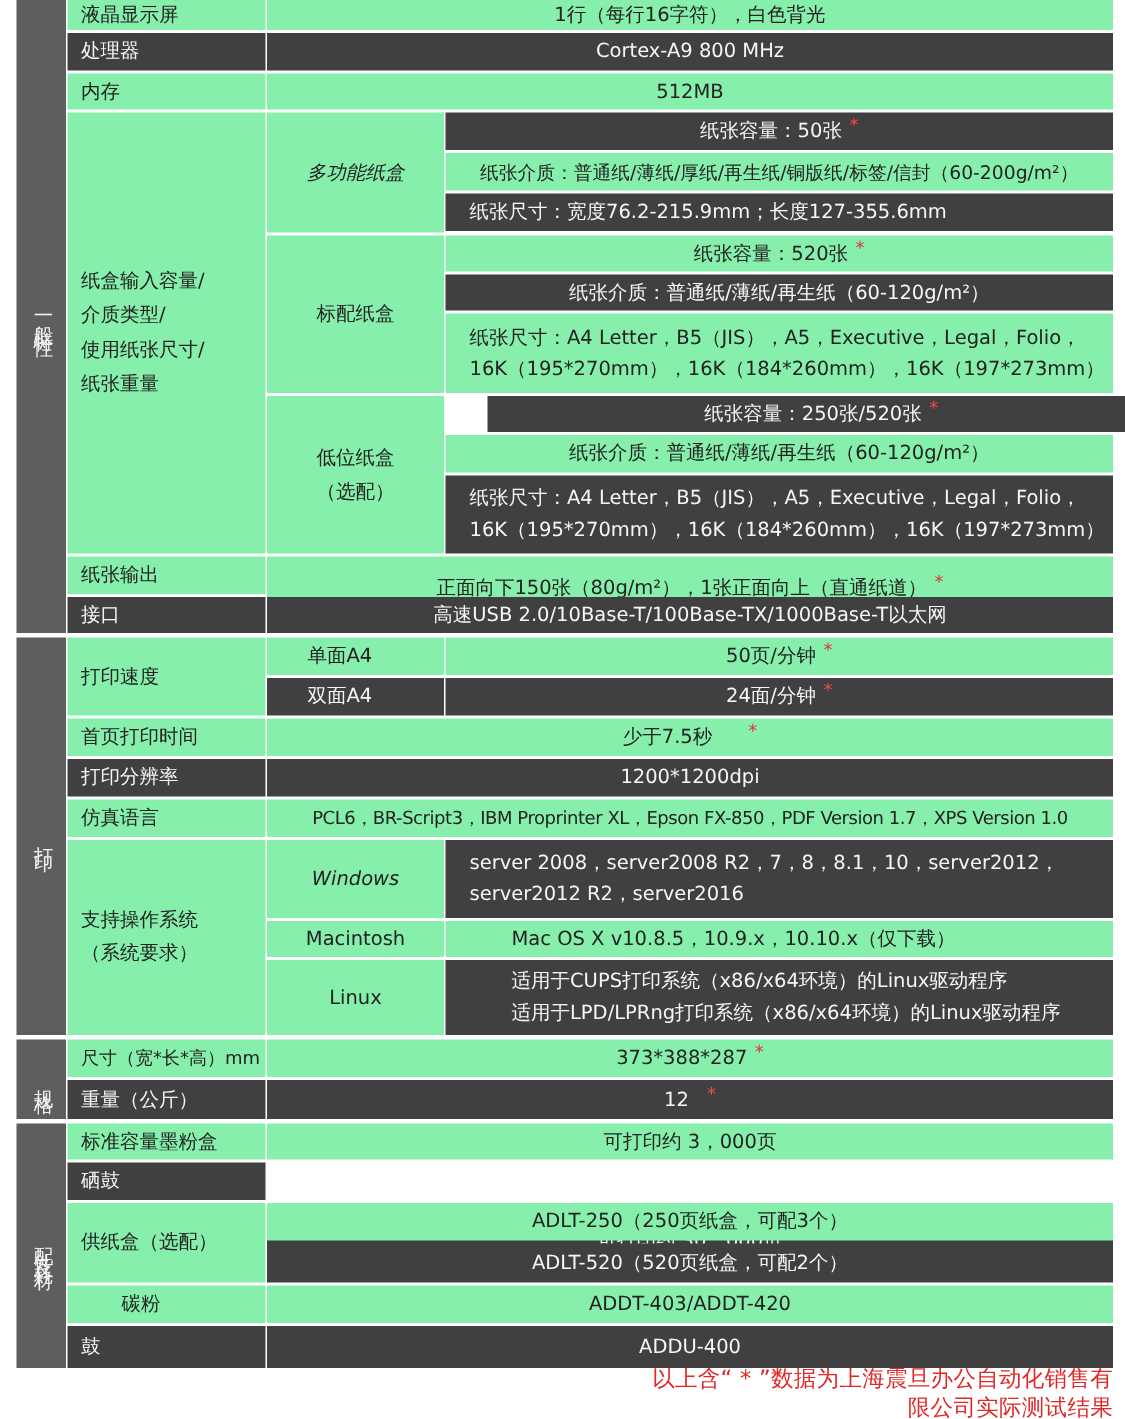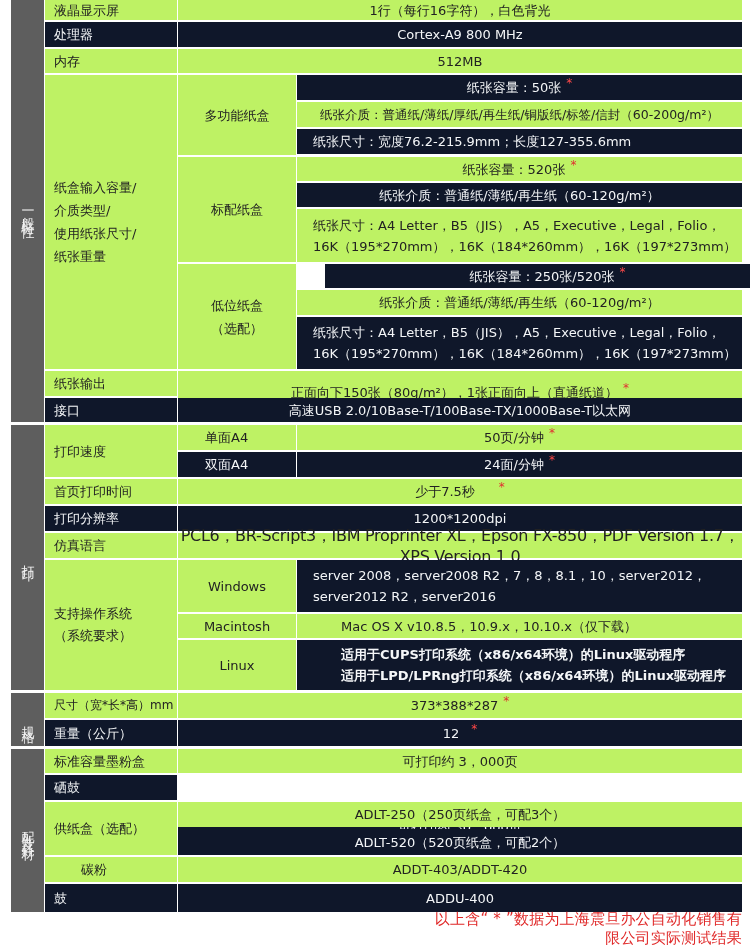--- a/index.html
+++ b/index.html
@@ -4,22 +4,22 @@
 <style>
   * { box-sizing: border-box; margin: 0; padding: 0; }
   html, body { width: 750px; height: 946px; background: #ffffff; overflow: hidden; }
   body { font-family: "DejaVu Sans", "Liberation Sans", sans-serif; color: #222; font-size: 13px; position: relative; }
 
   .sec { position: absolute; left: 11px; width: 33px; background: #5e5e5e; color: #f2f2f2;
          display: flex; align-items: center; justify-content: center; writing-mode: vertical-rl;
          text-orientation: upright; font-size: 13px; letter-spacing: 4px; }
 
   .cell { position: absolute; display: flex; align-items: center; line-height: 21px;
-          background: #bef264; color: #222; }
-  .cell.b { background: #0f172a; color: #f4f6f8; }
+          background: #86efac; color: #222; }
+  .cell.b { background: #404040; color: #f4f6f8; }
   .cell.c { justify-content: center; text-align: center; }
   .cell.l { justify-content: flex-start; padding-left: 9px; }
   .cell.pl { justify-content: flex-start; padding-left: 16px; }
   .cell.multi { flex-direction: column; justify-content: center; }
   .cell.multi.c { align-items: center; }
   .cell.multi.pl { align-items: flex-start; }
 
   .star { color: #e03030; margin-left: 5px; font-size: 12px; position: relative; top: -4px; }
   .cell.b .star { color: #ff4848; }
 
@@ -43,21 +43,21 @@
 <div class="cell l" style="left:45px;top:49px;width:132px;height:24px;">内存</div>
 <div class="cell c" style="left:178px;top:49px;width:564px;height:24px;">512MB</div>
 
 <div class="cell multi pl" style="left:45px;top:75px;width:132px;height:294px;padding-left:9px;line-height:23px;">
   <span>纸盒输入容量/</span>
   <span>介质类型/</span>
   <span>使用纸张尺寸/</span>
   <span>纸张重量</span>
 </div>
 
-<div class="cell c" style="left:178px;top:75px;width:118px;height:80px;">多功能纸盒</div>
+<div class="cell c" style="left:178px;top:75px;width:118px;height:80px;font-style:italic;">多功能纸盒</div>
 <div class="cell b c" style="left:297px;top:75px;width:445px;height:25px;">
     <span>纸张容量：50张</span>
     <span class="star">*</span>
   </div>
 <div class="cell c" style="left:297px;top:102px;width:445px;height:25px;font-size:12.5px;">纸张介质：普通纸/薄纸/厚纸/再生纸/铜版纸/标签/信封（60-200g/m²）</div>
 <div class="cell b pl" style="left:297px;top:129px;width:445px;height:25px;">纸张尺寸：宽度76.2-215.9mm；长度127-355.6mm</div>
 
 <div class="cell c" style="left:178px;top:157px;width:118px;height:105px;">标配纸盒</div>
 <div class="cell c" style="left:297px;top:157px;width:445px;height:24px;">
     <span>纸张容量：520张</span>
@@ -107,35 +107,35 @@
 <div class="cell l" style="left:45px;top:479px;width:132px;height:25px;">首页打印时间</div>
 <div class="cell c" style="left:178px;top:479px;width:564px;height:25px;gap:19px;">
     <span>少于7.5秒</span>
     <span class="star">*</span>
   </div>
 
 <div class="cell b l" style="left:45px;top:506px;width:132px;height:25px;">打印分辨率</div>
 <div class="cell b c" style="left:178px;top:506px;width:564px;height:25px;">1200*1200dpi</div>
 
 <div class="cell l" style="left:45px;top:533px;width:132px;height:25px;">仿真语言</div>
-<div class="cell c" style="left:178px;top:533px;width:564px;height:25px;font-size:16px;letter-spacing:-0.3px;">PCL6，BR-Script3，IBM Proprinter XL，Epson FX-850，PDF Version 1.7，XPS Version 1.0</div>
+<div class="cell c" style="left:178px;top:533px;width:564px;height:25px;font-size:12px;letter-spacing:-0.3px;">PCL6，BR-Script3，IBM Proprinter XL，Epson FX-850，PDF Version 1.7，XPS Version 1.0</div>
 
 <div class="cell multi pl" style="left:45px;top:560px;width:132px;height:130px;padding-left:9px;line-height:22px;">
   <span>支持操作系统</span>
   <span>（系统要求）</span>
 </div>
-<div class="cell c" style="left:178px;top:560px;width:118px;height:52px;">Windows</div>
+<div class="cell c" style="left:178px;top:560px;width:118px;height:52px;font-style:italic;">Windows</div>
 <div class="cell b multi pl" style="left:297px;top:560px;width:445px;height:52px;">
   <span>server 2008，server2008 R2，7，8，8.1，10，server2012，</span>
   <span>server2012 R2，server2016</span>
 </div>
 <div class="cell c" style="left:178px;top:614px;width:118px;height:24px;">Macintosh</div>
 <div class="cell pl" style="left:297px;top:614px;width:445px;height:24px;padding-left:44px;">Mac OS X v10.8.5，10.9.x，10.10.x（仅下载）</div>
 <div class="cell c" style="left:178px;top:640px;width:118px;height:50px;">Linux</div>
-<div class="cell b multi pl" style="left:297px;top:640px;width:445px;height:50px;padding-left:44px;font-weight:bold;">
+<div class="cell b multi pl" style="left:297px;top:640px;width:445px;height:50px;padding-left:44px;">
   <span>适用于CUPS打印系统（x86/x64环境）的Linux驱动程序</span>
   <span>适用于LPD/LPRng打印系统（x86/x64环境）的Linux驱动程序</span>
 </div>
 
 <div class="cell l" style="left:45px;top:693px;width:132px;height:25px;font-size:12px;">尺寸（宽*长*高）mm</div>
 <div class="cell c" style="left:178px;top:693px;width:564px;height:25px;">
     <span>373*388*287</span>
     <span class="star">*</span>
   </div>
 

